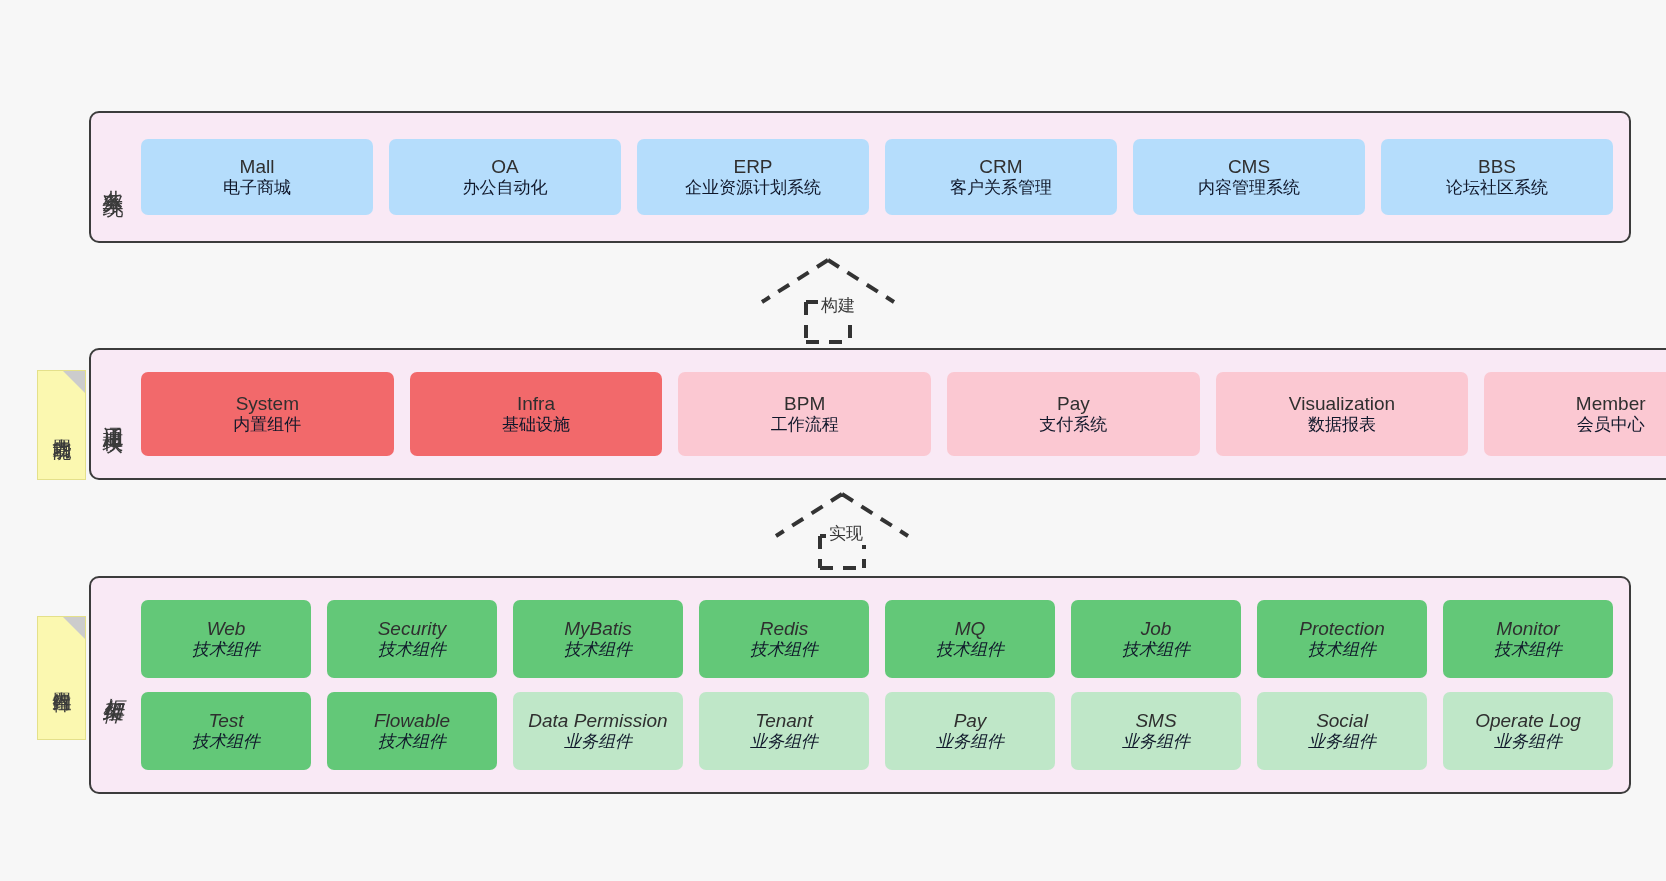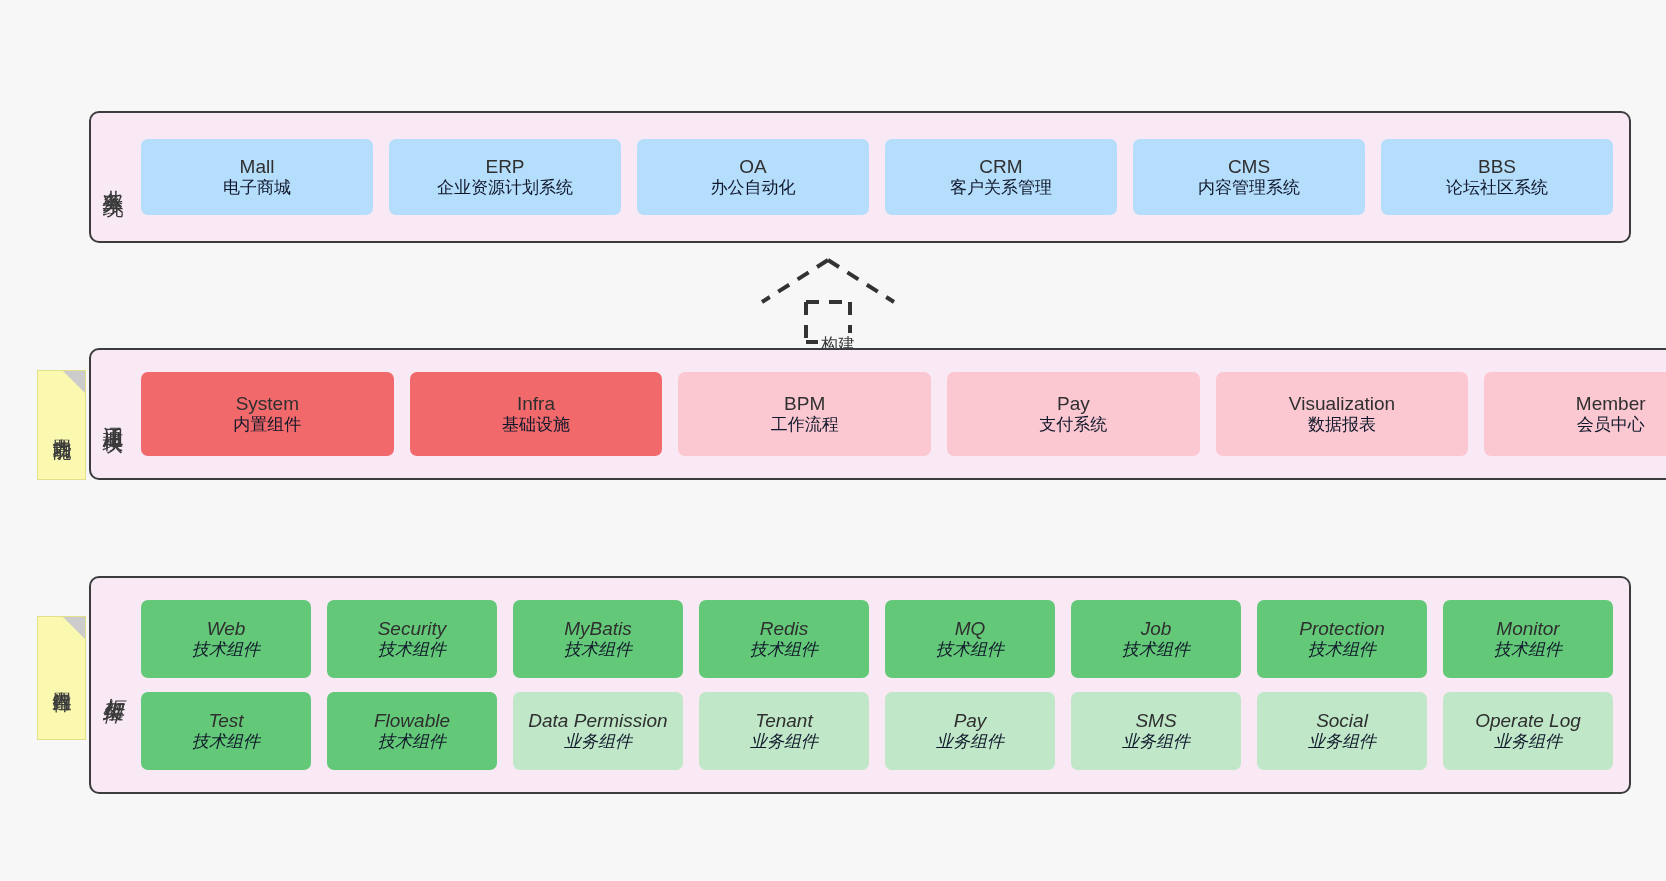--- a/index.html
+++ b/index.html
@@ -111,47 +111,46 @@
   .uml-arrow{position:absolute;}
   .uml-arrow svg{display:block;overflow:visible;}
   .uml-label{
     position:absolute;
     font-size:17px;
     color:#3a3a3a;
     background:#f7f7f7;
     padding:0 3px;
     white-space:nowrap;
     user-select:none;
-    margin-top:39px;
   }
   #arrow-build{left:758px;top:258px;width:140px;height:86px;}
   #arrow-build .uml-label{left:60px;top:36px;}
   #arrow-implement{left:772px;top:492px;width:140px;height:78px;}
   #arrow-implement .uml-label{left:54px;top:30px;}
 </style>
 </head>
 <body>
 
 <div class="canvas">
 
   <div class="layer" id="layer-business">
     <div class="layer-title">业务系统</div>
     <div class="layer-body">
       <div class="row">
         <div class="cell c-blue">
           <span class="t1">Mall</span>
           <span class="t2">电子商城</span>
         </div>
         <div class="cell c-blue">
+          <span class="t1">OA</span>
+          <span class="t2">办公自动化</span>
+        </div>
+        <div class="cell c-blue">
           <span class="t1">ERP</span>
           <span class="t2">企业资源计划系统</span>
-        </div>
-        <div class="cell c-blue">
-          <span class="t1">OA</span>
-          <span class="t2">办公自动化</span>
         </div>
         <div class="cell c-blue">
           <span class="t1">CRM</span>
           <span class="t2">客户关系管理</span>
         </div>
         <div class="cell c-blue">
           <span class="t1">CMS</span>
           <span class="t2">内容管理系统</span>
         </div>
         <div class="cell c-blue">
@@ -201,20 +200,28 @@
           <span class="t2">数据报表</span>
         </div>
         <div class="cell c-pink">
           <span class="t1">Member</span>
           <span class="t2">会员中心</span>
         </div>
       </div>
     </div>
   </div>
 
+  <div class="uml-arrow" id="arrow-implement">
+    <svg width="140" height="78" viewBox="0 0 140 78">
+      <path d="M70 2 L136 44 M70 2 L4 44" fill="none" stroke="#333333" stroke-width="4" stroke-dasharray="13 10" stroke-linecap="butt"></path>
+      <path d="M48 44 L92 44" fill="none" stroke="#333333" stroke-width="4" stroke-dasharray="13 10"></path>
+      <path d="M48 44 L48 76 M92 44 L92 76 M48 76 L92 76" fill="none" stroke="#333333" stroke-width="4" stroke-dasharray="13 10"></path>
+    </svg>
+    <span class="uml-label">实现</span>
+  </div>
 
   <div class="note" id="note-builtin-component">
     <span class="fold"></span>
     <span>内置组件</span>
   </div>
 
   <div class="layer" id="layer-framework">
     <div class="layer-title">框架组件</div>
     <div class="layer-body">
 

